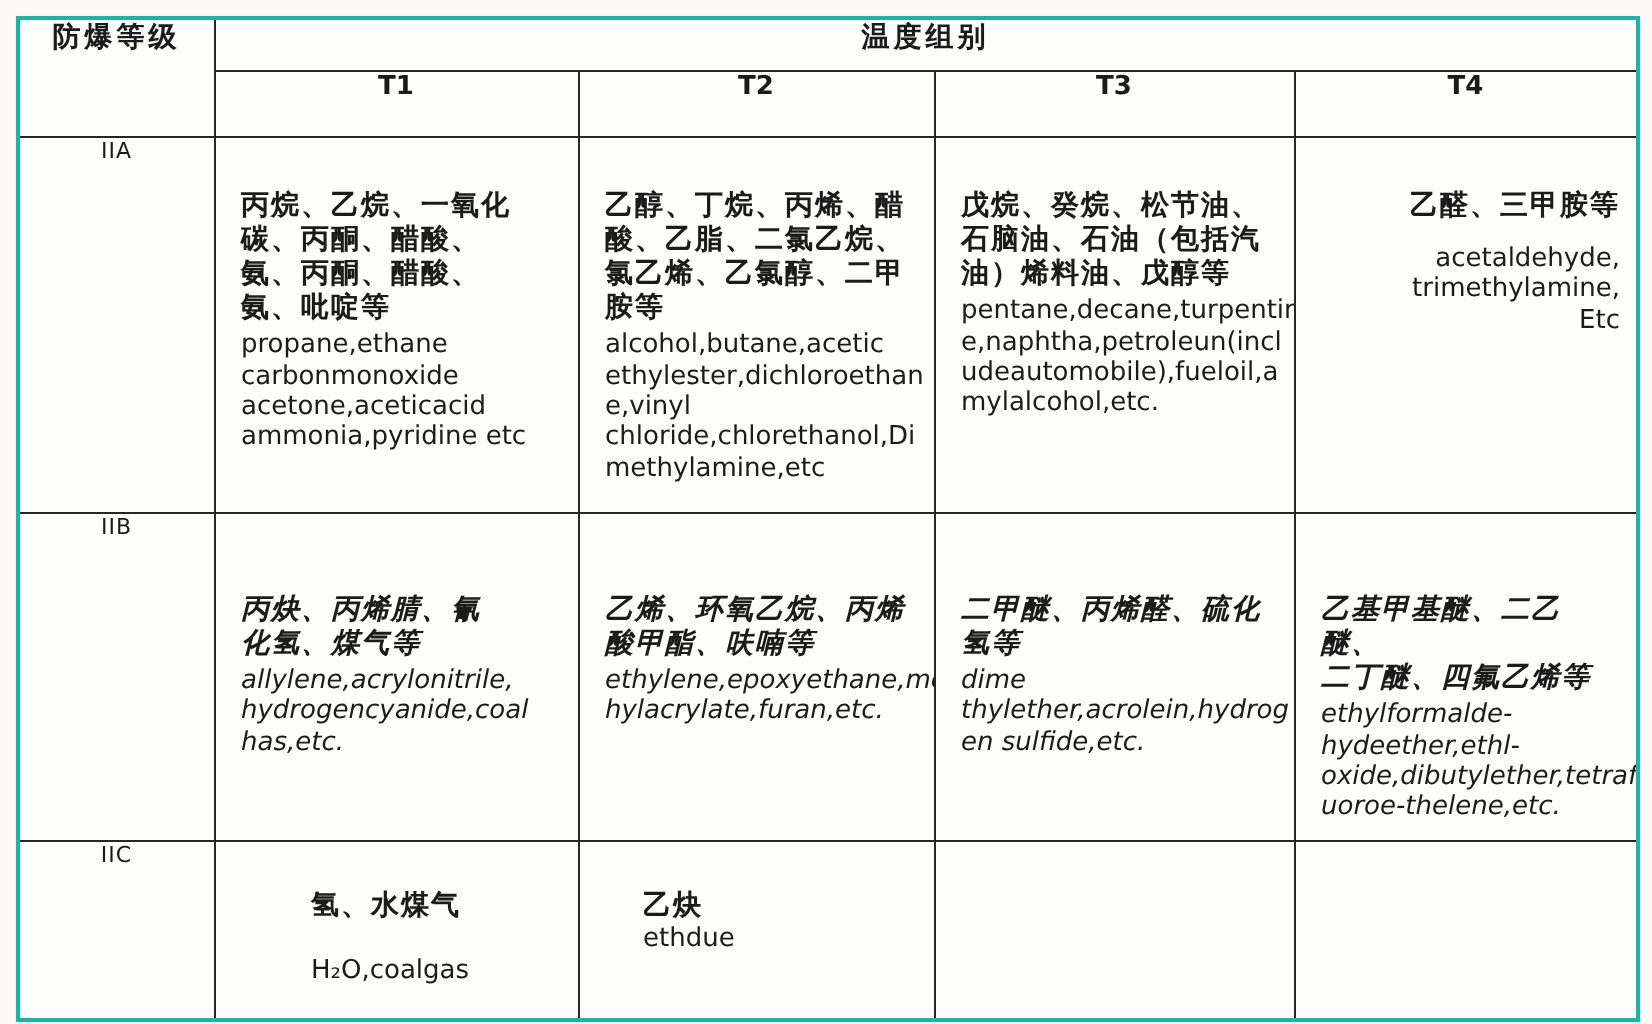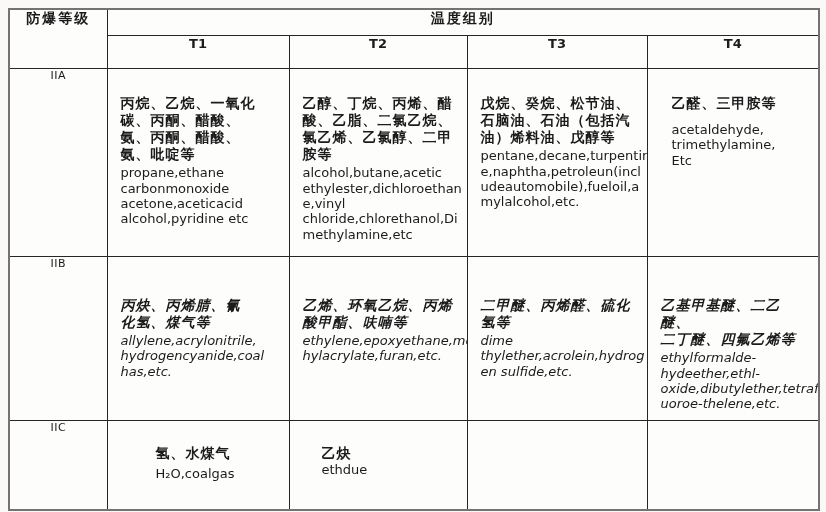--- a/index.html
+++ b/index.html
@@ -17,21 +17,21 @@
   }
   table.grid {
     position: absolute;
     left: 8px;
     top: 8px;
     width: 812px;
     height: 495px;
     border-collapse: collapse;
     table-layout: fixed;
     background: #fdfdfc;
-    border: 2px solid #737373;
+    border: 2px solid #14b8a6;
   }
   table.grid th, table.grid td {
     border: 1px solid #262626;
     overflow: hidden;
     vertical-align: top;
     padding: 0;
   }
   .corner-cell {
     text-align: center;
     vertical-align: top;
@@ -60,21 +60,21 @@
     font-size: 11px;
     font-weight: 400;
     letter-spacing: 0.5px;
   }
   .cell-inner {
     padding: 8px 8px 8px 13px;
   }
   .row-iia td .cell-inner { padding-top: 26px; }
   .row-iib td .cell-inner { padding-top: 40px; font-style: italic; }
   .row-iic td .cell-inner { padding-top: 24px; }
-  td.pad-l-24 .cell-inner { padding-left: 24px; }
+  td.pad-l-24 .cell-inner { padding-left: 24px; text-align: right; }
   td.pad-l-32 .cell-inner { padding-left: 32px; }
   td.pad-l-48 .cell-inner { padding-left: 48px; }
   .cn {
     font-size: 14px;
     font-weight: bold;
     line-height: 1.22;
     letter-spacing: 1px;
     white-space: pre-line;
   }
   .en {
@@ -111,21 +111,21 @@
       <td class="grade-cell">IIA</td>
       <td>
         <div class="cell-inner">
           <div class="cn">丙烷、乙烷、一氧化
 碳、丙酮、醋酸、
 氨、丙酮、醋酸、
 氨、吡啶等</div>
           <div class="en">propane,ethane
 carbonmonoxide
 acetone,aceticacid
-alcohol,pyridine etc</div>
+ammonia,pyridine etc</div>
         </div>
       </td>
       <td>
         <div class="cell-inner">
           <div class="cn">乙醇、丁烷、丙烯、醋
 酸、乙脂、二氯乙烷、
 氯乙烯、乙氯醇、二甲
 胺等</div>
           <div class="en">alcohol,butane,acetic
 ethylester,dichloroethan
@@ -193,21 +193,21 @@
 uoroe-thelene,etc.</div>
         </div>
       </td>
     </tr>
 
     <tr class="row-iic" style="height:90px">
       <td class="grade-cell">IIC</td>
       <td class="pad-l-48">
         <div class="cell-inner">
           <div class="cn">氢、水煤气</div>
-          <div class="en" style="margin-top:4px">H₂O,coalgas</div>
+          <div class="en" style="margin-top:16px">H₂O,coalgas</div>
         </div>
       </td>
       <td class="pad-l-32">
         <div class="cell-inner">
           <div class="cn">乙炔</div>
           <div class="en" style="margin-top:0">ethdue</div>
         </div>
       </td>
       <td>
         <div class="cell-inner">

